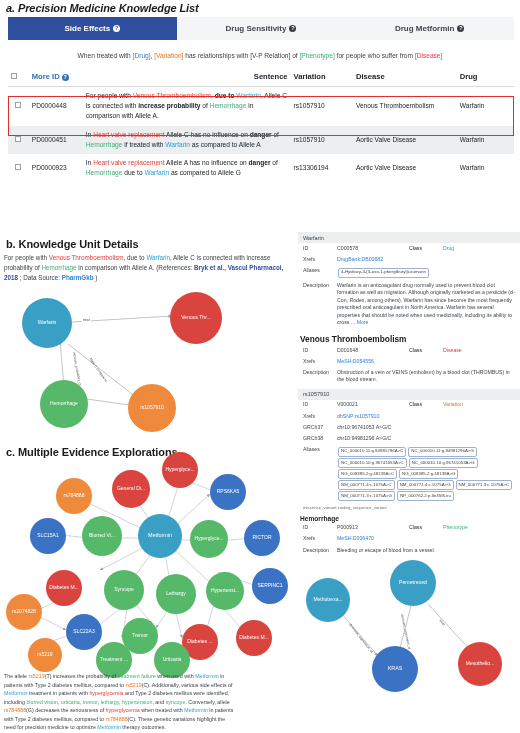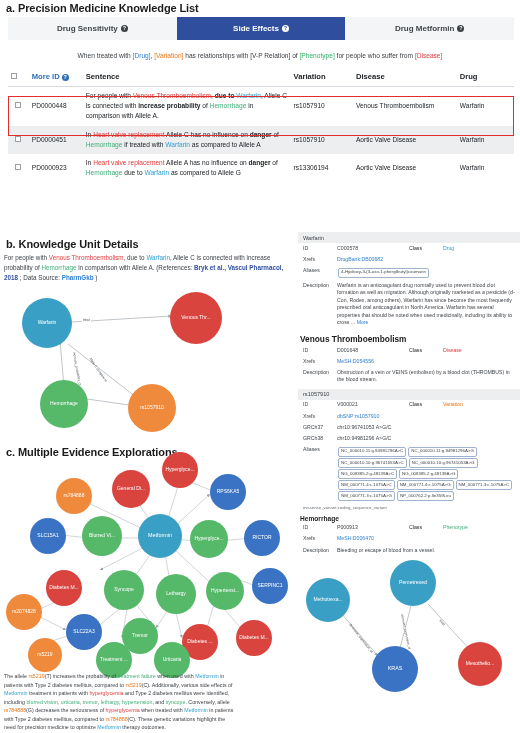--- a/index.html
+++ b/index.html
@@ -11,21 +11,21 @@
     font-size:7px;
     color:#212529;
     overflow:hidden;
     position:relative;
   }
   .sec-title { font-size:11px; font-weight:700; color:#1b1b1b; letter-spacing:-0.1px; }
   .sec-title .letter { font-weight:700; }
 
   
   #sec-a { position:absolute; left:0; top:0; width:520px; }
-  #sec-a .hdr { padding:2px 0 3px 6px; }
+  #sec-a .hdr { padding:2px 0 3px 6px;font-style:italic; }
   .tabs { display:flex; width:506px; margin-left:8px; background:#f4f5f7; height:23px; }
   .tab { flex:1; display:flex; align-items:center; justify-content:center;
          font-size:8px; font-weight:700; color:#41464b; gap:3px; }
   .tab.active { background:#2f4f9e; color:#ffffff; }
   .qicon { display:inline-block; width:7px; height:7px; border-radius:50%;
            background:#3b3f44; color:#fff; font-size:5.4px; line-height:7px;
            text-align:center; font-weight:700; }
   .tab.active .qicon { background:#ffffff; color:#2f4f9e; }
   .tpl { text-align:center; font-size:6.6px; color:#3a3f44; padding:12px 0 9px 0; }
   .tpl .d { color:#2f7fd0; }
@@ -117,26 +117,26 @@
 </head>
 <body>
 
 <div id="sec-a">
   <div class="hdr">
     <span class="sec-title"><span class="letter">a.</span>
     <span>Precision Medicine Knowledge List</span></span>
   </div>
 
   <div class="tabs">
+    <div class="tab active">
+      <span>Side Effects</span>
+      <span class="qicon">?</span>
+    </div>
     <div class="tab">
       <span>Drug Sensitivity</span>
-      <span class="qicon">?</span>
-    </div>
-    <div class="tab active">
-      <span>Side Effects</span>
       <span class="qicon">?</span>
     </div>
     <div class="tab">
       <span>Drug Metformin</span>
       <span class="qicon">?</span>
     </div>
   </div>
 
   <div class="tpl">
     <span>When treated with </span><span class="d">[Drug]</span><span>, </span><span class="v">[Variation]</span><span> has relationships with [V-P Relation] of </span><span class="p">[Phenotype]</span><span> for people who suffer from </span><span class="dis">[Disease]</span>
@@ -145,21 +145,21 @@
   <table class="kl">
     <thead>
       <tr>
         <th style="width:20px;">
           <span class="chk"></span>
         </th>
         <th class="eid" style="width:52px;">
           <span>More ID</span>
           <span class="qicon" style="background:#2f6fb5;">?</span>
         </th>
-        <th style="width:200px;">Sentence</th>
+        <th style="width:200px;text-align:right;">Sentence</th>
         <th style="width:60px;">Variation</th>
         <th style="width:100px;">Disease</th>
         <th style="width:55px;">Drug</th>
       </tr>
     </thead>
     <tbody>
       <tr>
         <td class="c-chk"><span class="chk"></span></td>
         <td class="c-eid">PD0000448</td>
         <td class="c-sent">For people with <span class="hl-dis">Venous Thromboembolism</span>, <span class="bold">due to</span> <span class="hl-drug">Warfarin</span>, Allele C is connected with <span class="bold">increase probability</span> of <span class="hl-phen">Hemorrhage</span> in comparison with Allele A.</td>

